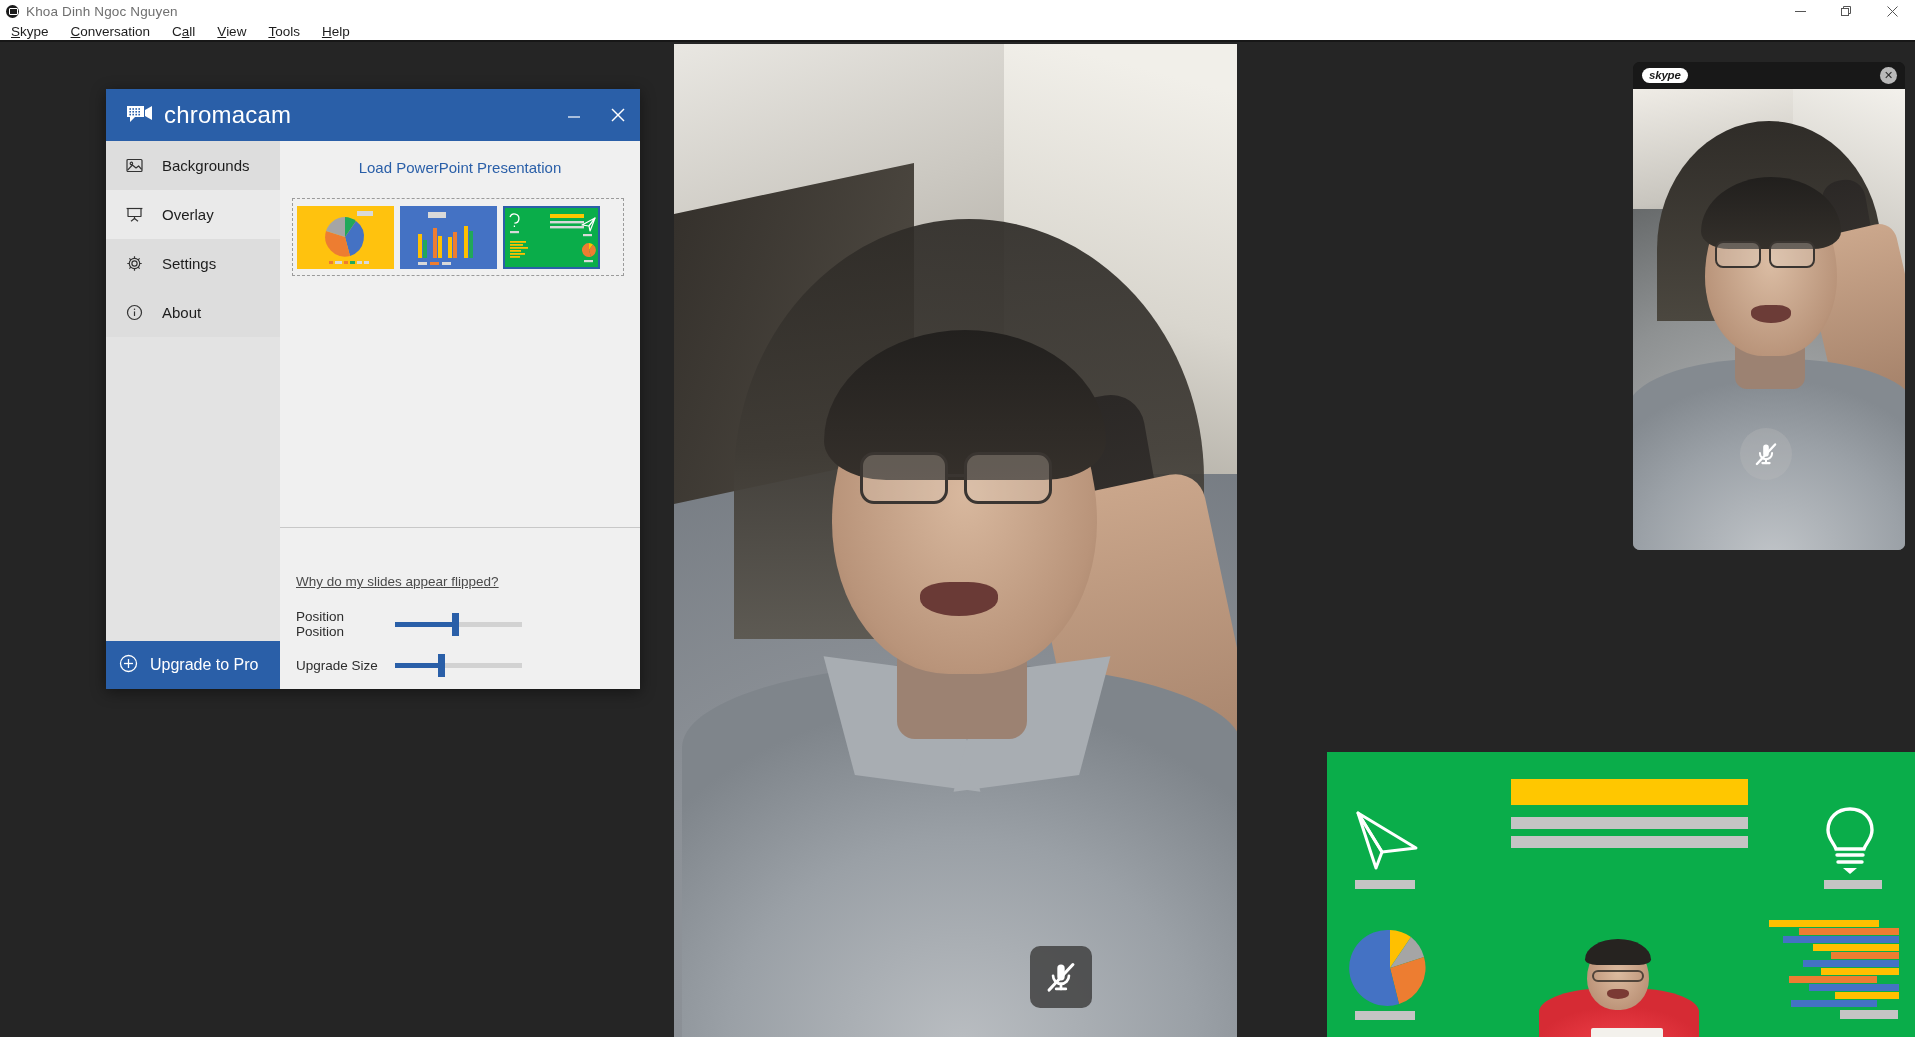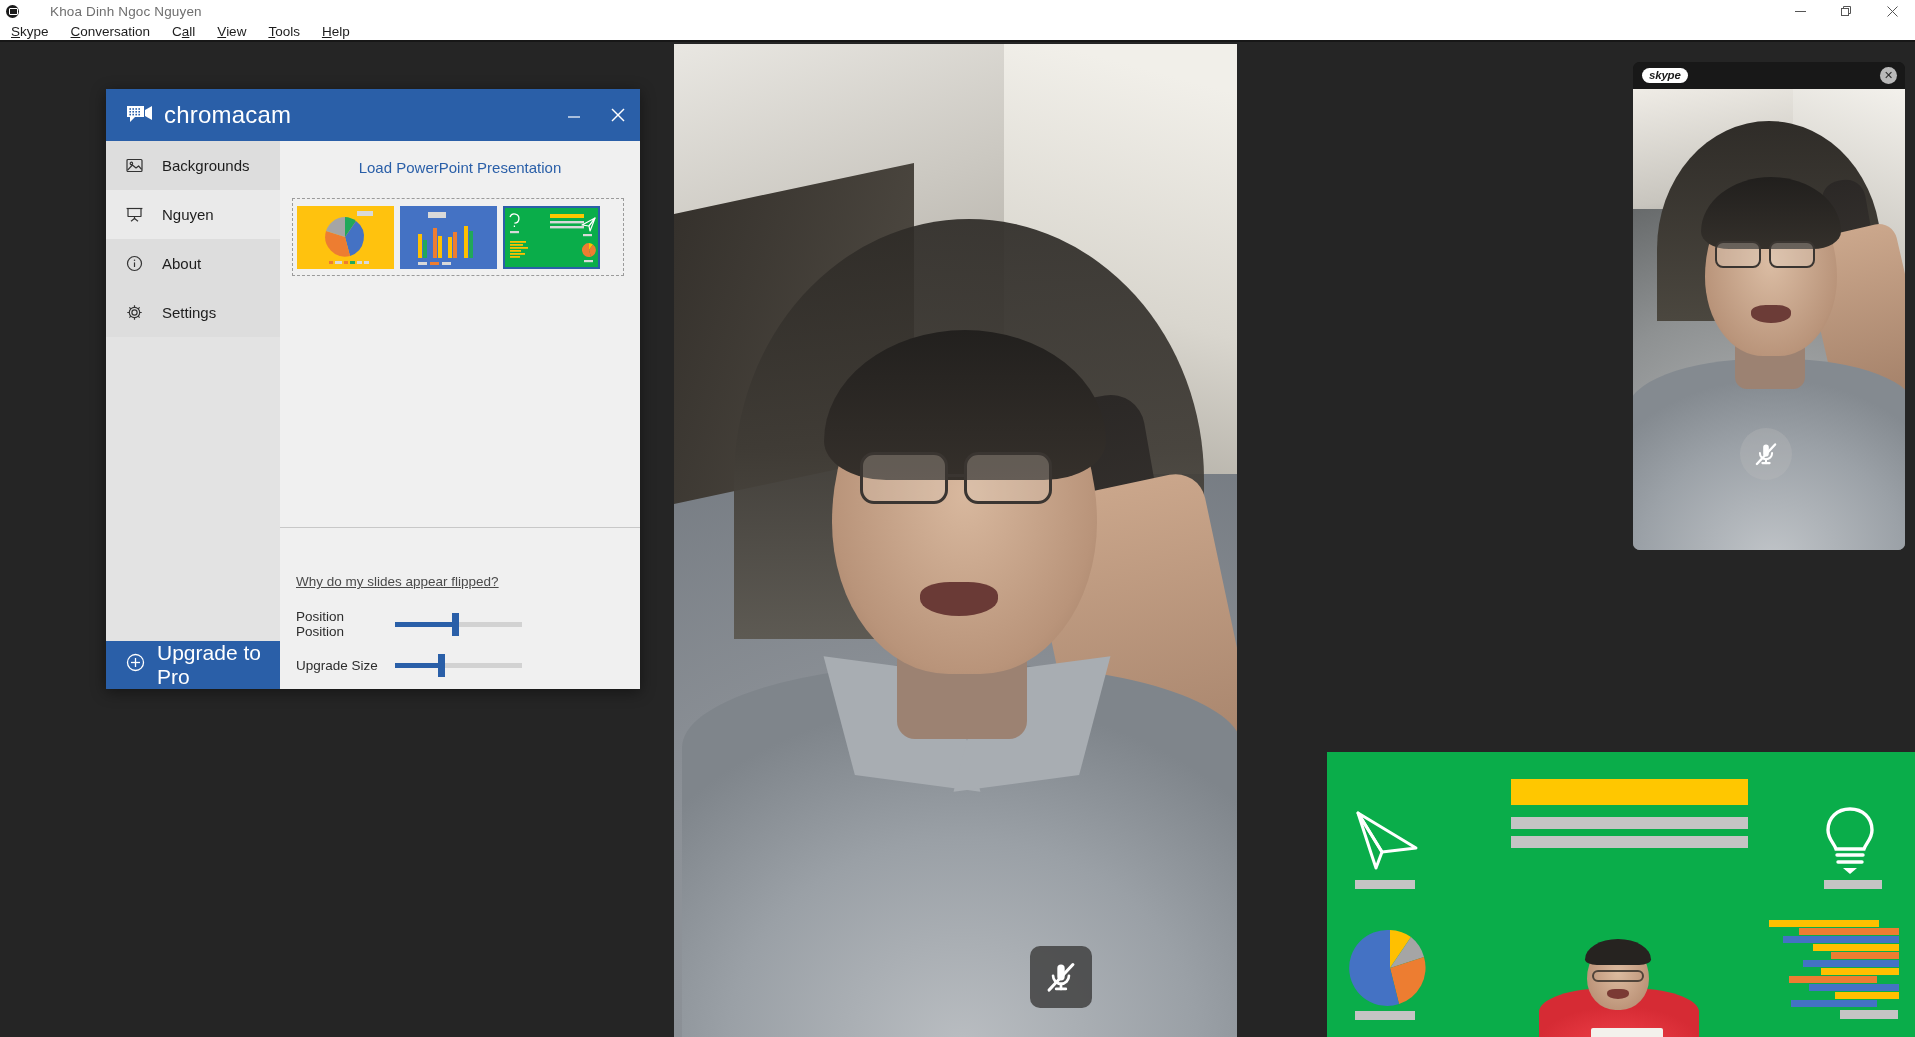--- a/index.html
+++ b/index.html
@@ -7,21 +7,21 @@
     width: 1915px; height: 1037px;
     background: #252525;
     font-family: "Liberation Sans", sans-serif;
     overflow: hidden;
     position: relative;
   }
 
   
   #win-titlebar {
     position: absolute; top: 0; left: 0; width: 1915px; height: 22px;
-    background: #ffffff; display: flex; align-items: center; gap: 24px;
+    background: #ffffff; display: flex; align-items: center;
   }
   #win-title-icon {
     width: 13px; height: 13px; border-radius: 50%;
     background: #1a1a1a; margin-left: 6px; margin-right: 7px;
     position: relative; flex: none;
   }
   #win-title-icon::after {
     content: ""; position: absolute; left: 3px; top: 3.5px;
     width: 7px; height: 5px; border: 1.3px solid #fff; border-radius: 1px;
   }
@@ -310,21 +310,21 @@
   .cc-nav {
     height: 49px; display: flex; align-items: center; padding-left: 20px;
     font-size: 15px; color: #1d1d1d; background: #ddd;
   }
   .cc-nav.alt { background: #eaeaea; }
   .cc-nav .ic { width: 22px; display: flex; align-items: center; flex: none; }
   .cc-nav .lbl { margin-left: 14px; }
   #cc-nav-filler { flex: 1; background: #e3e3e3; }
   #cc-upgrade {
     height: 48px; background: #2a5fa8; display: flex; align-items: center;
-    padding-left: 20px; color: #fff; font-size: 21px; flex: none;
+    padding-left: 13px; color: #fff; font-size: 16px; flex: none;
   }
   #cc-upgrade .lbl { margin-left: 12px; }
 
   #cc-main {
     flex: 1; background: #f0f0f0; display: flex; flex-direction: column;
     min-width: 0; position: relative;
   }
   #cc-load-link {
     text-align: center; color: #2a5fa8; font-size: 15px; margin-top: 18px;
   }
@@ -567,44 +567,44 @@
         <div class="cc-nav alt">
           <span class="ic">
             <svg width="17" height="17" viewBox="0 0 17 17" fill="none" stroke="#333" stroke-width="1.2">
               <rect x="2" y="2.5" width="13" height="8" rx="0.6"></rect>
               <line x1="0.6" y1="2.5" x2="16.4" y2="2.5"></line>
               <line x1="8.5" y1="10.5" x2="8.5" y2="13"></line>
               <line x1="5" y1="15.2" x2="8.5" y2="12.6"></line>
               <line x1="12" y1="15.2" x2="8.5" y2="12.6"></line>
             </svg>
           </span>
-          <span class="lbl">Nguyen</span>
-        </div>
-
+          <span class="lbl">Overlay</span>
+        </div>
+
+
+        <div class="cc-nav">
+          <span class="ic">
+            <svg width="17" height="17" viewBox="0 0 17 17" fill="none" stroke="#333" stroke-width="1.2">
+              <circle cx="8.5" cy="8.5" r="2.6"></circle>
+              <path d="M8.5 1.3 v2 M8.5 13.7 v2 M1.3 8.5 h2 M13.7 8.5 h2 M3.4 3.4 l1.4 1.4 M12.2 12.2 l1.4 1.4 M13.6 3.4 l-1.4 1.4 M4.8 12.2 l-1.4 1.4"></path>
+              <circle cx="8.5" cy="8.5" r="5.2"></circle>
+            </svg>
+          </span>
+          <span class="lbl">Settings</span>
+        </div>
 
         <div class="cc-nav">
           <span class="ic">
             <svg width="17" height="17" viewBox="0 0 17 17" fill="none" stroke="#333" stroke-width="1.2">
               <circle cx="8.5" cy="8.5" r="7"></circle>
               <line x1="8.5" y1="7.4" x2="8.5" y2="12"></line>
               <circle cx="8.5" cy="5.2" r="0.75" fill="#333" stroke="none"></circle>
             </svg>
           </span>
           <span class="lbl">About</span>
-        </div>
-
-        <div class="cc-nav">
-          <span class="ic">
-            <svg width="17" height="17" viewBox="0 0 17 17" fill="none" stroke="#333" stroke-width="1.2">
-              <circle cx="8.5" cy="8.5" r="2.6"></circle>
-              <path d="M8.5 1.3 v2 M8.5 13.7 v2 M1.3 8.5 h2 M13.7 8.5 h2 M3.4 3.4 l1.4 1.4 M12.2 12.2 l1.4 1.4 M13.6 3.4 l-1.4 1.4 M4.8 12.2 l-1.4 1.4"></path>
-              <circle cx="8.5" cy="8.5" r="5.2"></circle>
-            </svg>
-          </span>
-          <span class="lbl">Settings</span>
         </div>
 
         <div id="cc-nav-filler"></div>
 
         <div id="cc-upgrade">
           <span class="ic">
             <svg width="19" height="19" viewBox="0 0 19 19" fill="none" stroke="#fff" stroke-width="1.3">
               <circle cx="9.5" cy="9.5" r="8"></circle>
               <line x1="9.5" y1="5" x2="9.5" y2="14"></line>
               <line x1="5" y1="9.5" x2="14" y2="9.5"></line>

